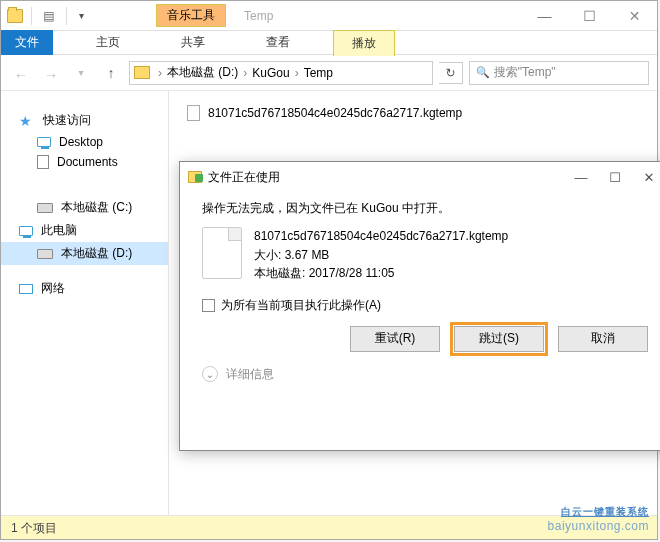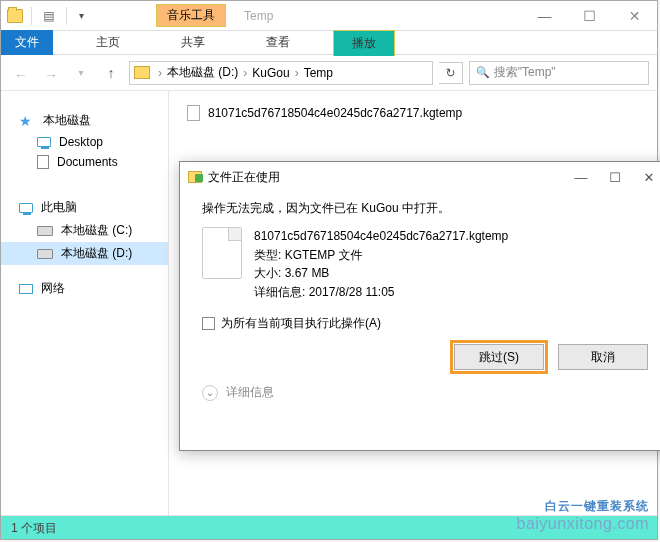--- a/index.html
+++ b/index.html
@@ -18,21 +18,21 @@
 .ctx-tab { background:#fdba74; border:1px solid #d6c84d; font-size:12px; padding:2px 10px; margin-left:62px; }
 .title-text { font-size:12px; color:#aaa; margin-left:18px; }
 .win-controls { margin-left:auto; display:flex; }
 .win-btn { width:45px; height:28px; display:flex; align-items:center; justify-content:center; font-size:14px; color:#777; }
 .win-btn.close { color:#888; }
 
 
 .ribbon { height:24px; display:flex; align-items:center; border-bottom:1px solid #ddd;gap:25px; }
 .ribbon .file-tab { background:#1979ca; color:#fff; font-size:12px; padding:4px 14px; }
 .ribbon .tab { font-size:12px; padding:4px 18px; color:#333; }
-.ribbon .tab.ctx { background:#14b8a6; border:1px solid #d6c84d; border-bottom:none; }
+.ribbon .tab.ctx { background:#fef9c3; border:1px solid #d6c84d; border-bottom:none; }
 
 
 .navbar { height:36px; display:flex; align-items:center; gap:6px; padding:4px 8px; border-bottom:1px solid #e8e8e8; }
 .navbtn { width:24px; height:24px; display:flex; align-items:center; justify-content:center; color:#bbb; font-size:14px; }
 .navbtn.enabled { color:#555; }
 .addr-box { flex:1; height:24px; border:1px solid #ccc; display:flex; align-items:center; padding:0 4px; font-size:12px; }
 .addr-box .fld { width:16px; height:13px; background:#ffd96a; border:1px solid #caa93a; margin-right:6px; position:relative; }
 .addr-box .crumb { padding:0 3px; }
 .addr-box .arrow { color:#888; padding:0 2px; }
 .addr-refresh { width:24px; height:22px; border:1px solid #ccc; border-left:none; display:flex; align-items:center; justify-content:center; font-size:12px; color:#555; }
@@ -53,21 +53,21 @@
 .ico.cloud { width:16px; height:10px; background:#1b6ec2; border-radius:6px; position:relative; }
 .ico.drive { width:16px; height:10px; background:#ddd; border:1px solid #888; border-radius:1px; }
 .ico.net { border:1.5px solid #3da0d4; width:14px; height:10px; }
 .side-group-gap { height:12px; }
 
 .filearea { flex:1; padding:14px 18px; font-size:12px; position:relative; }
 .file-row { display:flex; align-items:center; gap:8px; }
 .file-row .ico.doc { width:13px; height:16px; border:1px solid #aaa; }
 
 
-.statusbar { position:absolute; bottom:0; left:0; right:0; height:24px; border-top:1px solid #e5e5e5; font-size:12px; padding:4px 10px; color:#444; background:#5eead4; }
+.statusbar { position:absolute; bottom:0; left:0; right:0; height:24px; border-top:1px solid #e5e5e5; font-size:12px; padding:4px 10px; color:#444; background:#fef9c3; }
 
 
 .dialog { position:absolute; left:178px; top:160px; width:496px; height:290px; background:#fff; border:1px solid #888; box-shadow:0 3px 14px rgba(0,0,0,0.25); font-size:12px; }
 .dlg-title { height:30px; display:flex; align-items:center; padding:0 8px; }
 .dlg-title .dico { width:14px; height:12px; background:#ffd96a; border:1px solid #caa93a; margin-right:6px; position:relative; }
 .dlg-title .dico::after { content:""; position:absolute; right:-2px; top:2px; width:8px; height:8px; background:#4caf50; border-radius:1px; }
 .dlg-title .spacer { flex:1; }
 .dlg-ctrl { width:34px; height:26px; display:flex; align-items:center; justify-content:center; color:#555; font-size:13px; }
 .dlg-body { padding:8px 22px; }
 .dlg-msg1 { margin-bottom:10px; }
@@ -79,22 +79,22 @@
 .dlg-check { display:flex; align-items:center; gap:6px; margin-bottom:12px; }
 .dlg-check .cb { width:13px; height:13px; border:1px solid #888; }
 .dlg-buttons { display:flex; gap:14px; justify-content:flex-end; padding-right:4px; }
 .dlg-btn { width:90px; height:26px; border:1px solid #adadad; background:#e9e9e9; display:flex; align-items:center; justify-content:center; }
 .dlg-btn.hl { outline:3px solid #f39c2c; outline-offset:1px; }
 .dlg-more { display:flex; align-items:center; gap:8px; color:#888; margin-top:14px; }
 .dlg-more .chev { width:16px; height:16px; border:1px solid #ccc; border-radius:50%; display:flex; align-items:center; justify-content:center; font-size:10px; }
 
 
 .watermark { position:absolute; right:8px; bottom:6px; text-align:right; font-size:11px; color:#4a88c7; pointer-events:none; }
-.watermark .l1 { font-weight:bold; letter-spacing:1px; font-size:12px; }
-.watermark .l2 { font-size:16px; letter-spacing:0.5px; color:#7aa7cf; }
+.watermark .l1 { font-weight:bold; letter-spacing:1px; font-size:10px;text-decoration:underline; }
+.watermark .l2 { font-size:12px; letter-spacing:0.5px; color:#7aa7cf; }
 </style>
 </head>
 <body>
 
 <div class="window">
 
   <div class="titlebar">
     <div class="qat">
       <span class="folder-ico"></span>
       <span class="sep"></span>
@@ -137,39 +137,39 @@
     <div class="search-box">
       <span class="sicon">🔍</span>
       <span>搜索"Temp"</span>
     </div>
   </div>
 
   <div class="body">
     <div class="sidebar">
       <div class="side-item">
         <span class="ico star">★</span>
-        <span>本地磁盘</span>
+        <span>快速访问</span>
       </div>
       <div class="side-item sub">
         <span class="ico monitor"></span>
         <span>Desktop</span>
       </div>
       <div class="side-item sub">
         <span class="ico doc"></span>
         <span>Documents</span>
       </div>
       <div class="side-group-gap"></div>
       <div class="side-group-gap"></div>
+      <div class="side-item sub">
+        <span class="ico drive"></span>
+        <span>本地磁盘 (C:)</span>
+      </div>
       <div class="side-item">
         <span class="ico monitor"></span>
         <span>此电脑</span>
-      </div>
-      <div class="side-item sub">
-        <span class="ico drive"></span>
-        <span>本地磁盘 (C:)</span>
       </div>
       <div class="side-item sub selected">
         <span class="ico drive"></span>
         <span>本地磁盘 (D:)</span>
       </div>
       <div class="side-group-gap"></div>
       <div class="side-item">
         <span class="ico net"></span>
         <span>网络</span>
       </div>
@@ -195,30 +195,30 @@
       <div class="dlg-ctrl">—</div>
       <div class="dlg-ctrl">☐</div>
       <div class="dlg-ctrl">✕</div>
     </div>
     <div class="dlg-body">
       <div class="dlg-msg1">操作无法完成，因为文件已在 KuGou 中打开。</div>
       <div class="dlg-file">
         <div class="fileico"></div>
         <div class="meta">
           <div>81071c5d76718504c4e0245dc76a2717.kgtemp</div>
-          <div><span>类型:</span> <span>KGTEMP 文件</span></div>
           <div><span>大小:</span> <span>3.67 MB</span></div>
-          <div><span>详细信息:</span> <span>2017/8/28 11:05</span></div>
+          <div><span>本地磁盘:</span> <span>2017/8/28 11:05</span></div>
         </div>
       </div>
       <div class="dlg-check">
         <span class="cb"></span>
         <span>为所有当前项目执行此操作(A)</span>
       </div>
       <div class="dlg-buttons">
+        <div class="dlg-btn">重试(R)</div>
         <div class="dlg-btn hl">跳过(S)</div>
         <div class="dlg-btn">取消</div>
       </div>
       <div class="dlg-more">
         <span class="chev">⌄</span>
         <span>详细信息</span>
       </div>
     </div>
   </div>
 

